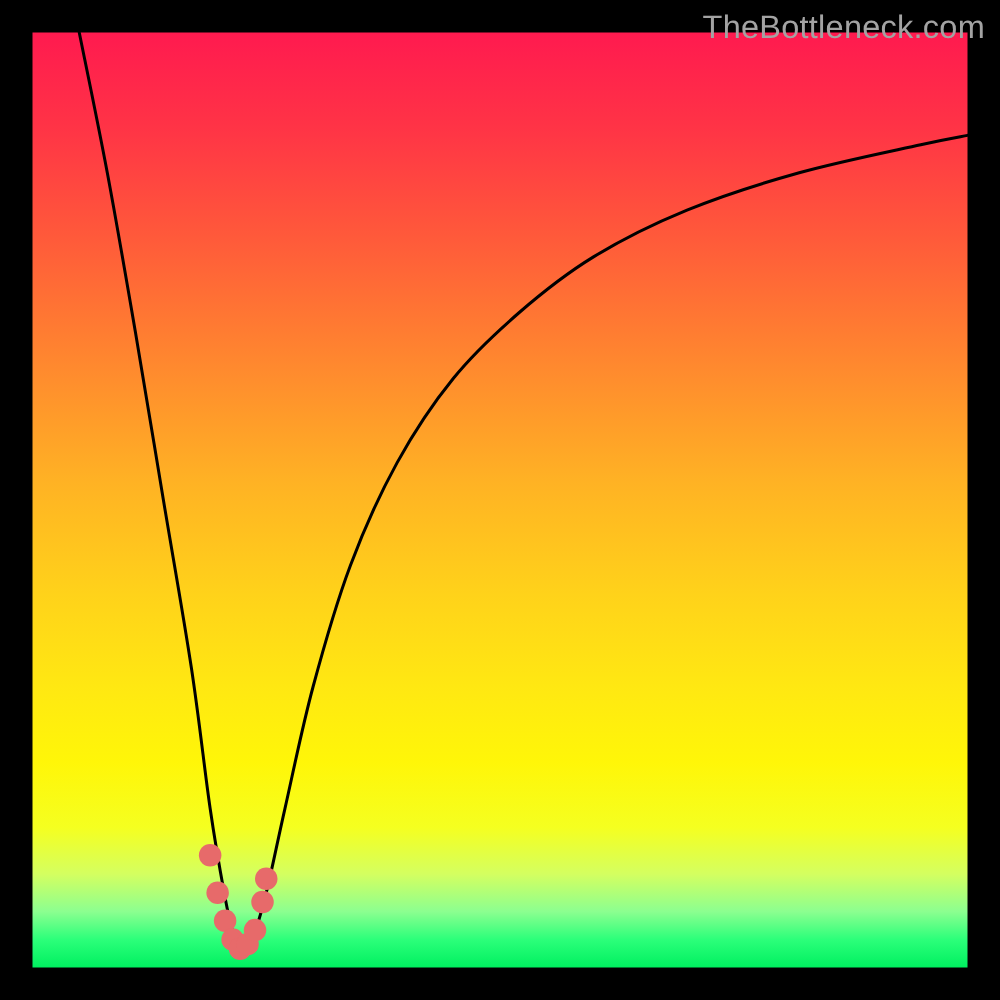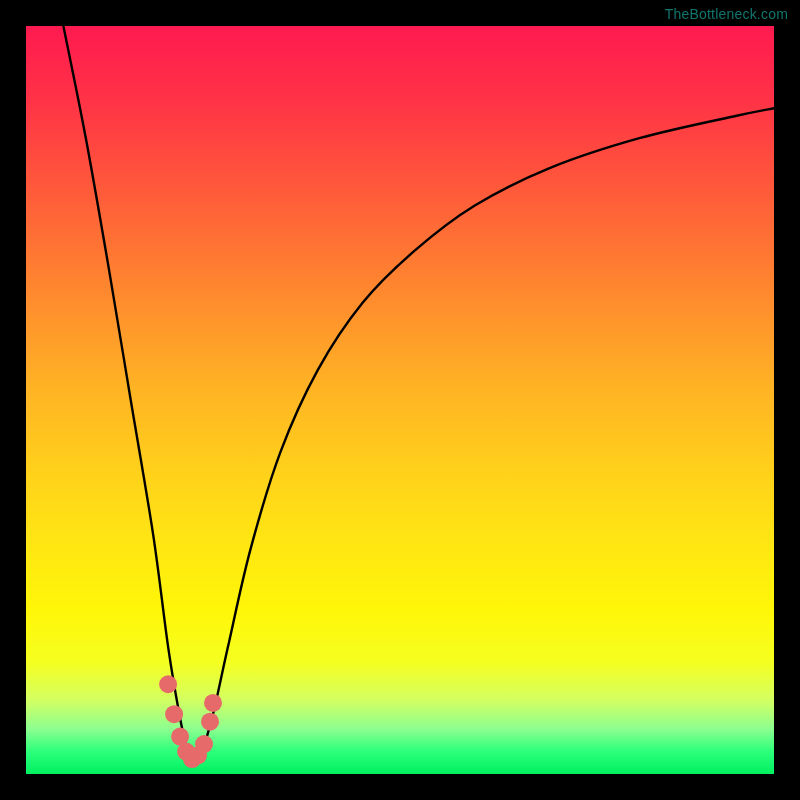--- a/index.html
+++ b/index.html
@@ -37,22 +37,22 @@
       #f5ff20 85%,
       #d4ff60 90%,
       #8cff90 94%,
       #2cff7a 97%,
       #00f060 100%);
   }
   .watermark {
     position: absolute;
     top: 6px;
     right: 12px;
-    color: #0f766e;
-    font-size: 14px;
+    color: #a3a3a3;
+    font-size: 26px;
     letter-spacing: 0.2px;
     font-family: Arial, Helvetica, sans-serif;
   }
   svg.curve {
     position: absolute;
     left: 0;
     top: 0;
     width: 748px;
     height: 748px;
     overflow: visible;

